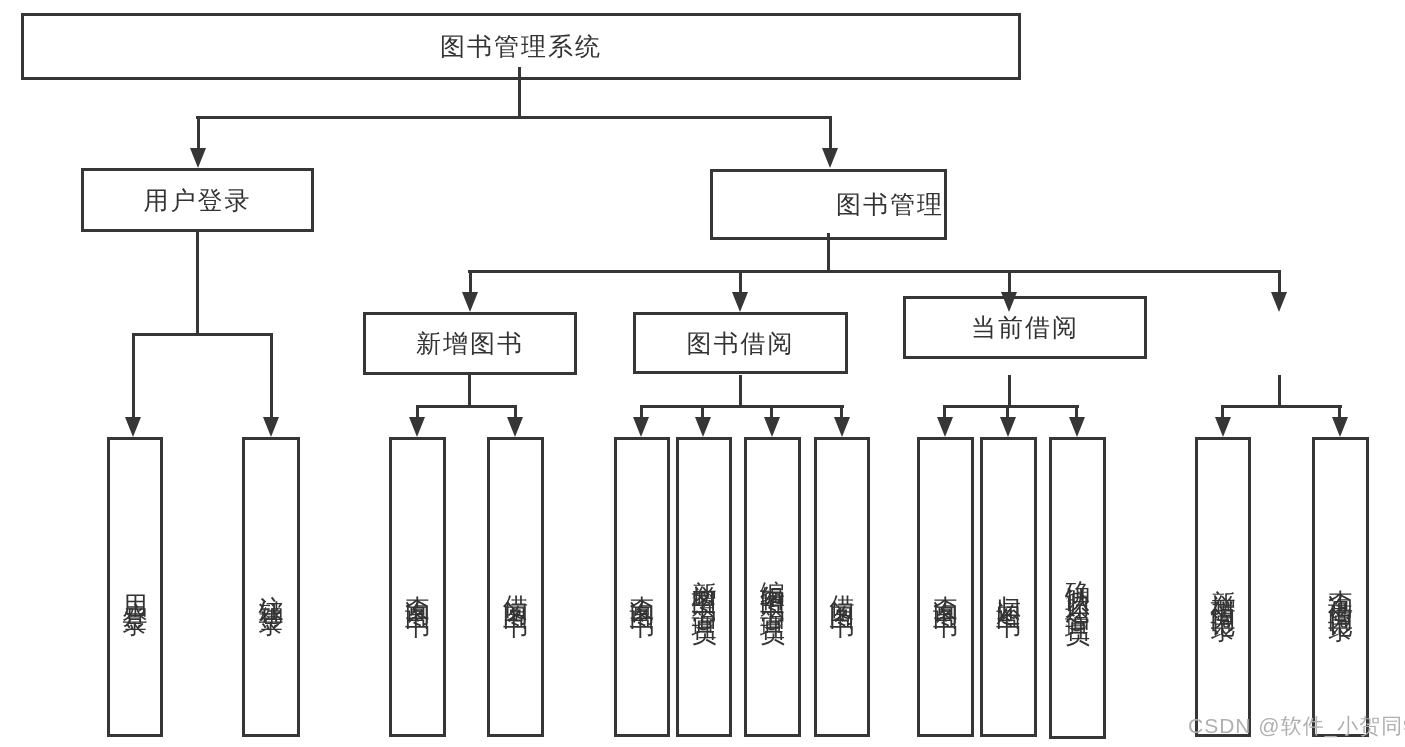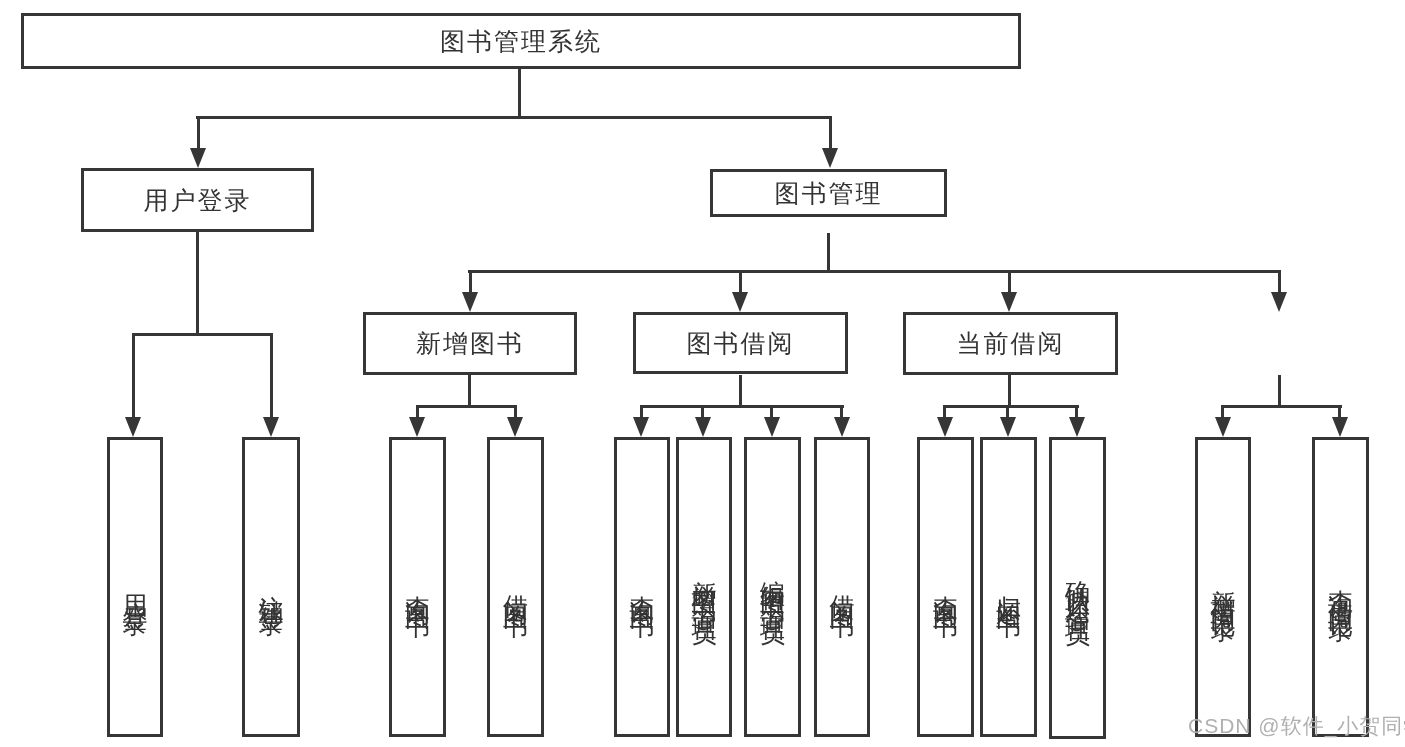--- a/index.html
+++ b/index.html
@@ -26,41 +26,41 @@
   .watermark {
     position:absolute; left:1188px; top:712px;
     color:#b0b0b0; font-size:21px; letter-spacing:1px; white-space:nowrap;
   }
 </style>
 </head>
 <body>
 
 <div id="canvas">
 
-  <div class="box" style="left:21px; top:13px; width:1000px; height:56px;">
+  <div class="box" style="left:21px; top:13px; width:1000px; height:67px;">
     <span>图书管理系统</span>
   </div>
 
   <div class="box" style="left:81px; top:168px; width:233px; height:64px;">
     <span>用户登录</span>
   </div>
 
-  <div class="box" style="left:710px; top:169px; width:237px; height:48px;">
+  <div class="box" style="left:710px; top:169px; width:237px; height:71px;justify-content:flex-end;">
     <span>图书管理</span>
   </div>
 
   <div class="box" style="left:363px; top:312px; width:214px; height:63px;">
     <span>新增图书</span>
   </div>
 
   <div class="box" style="left:633px; top:312px; width:215px; height:62px;">
     <span>图书借阅</span>
   </div>
 
-  <div class="box" style="left:903px; top:312px; width:215px; height:63px;">
+  <div class="box" style="left:903px; top:296px; width:244px; height:63px;">
     <span>当前借阅</span>
   </div>
 
 
   <div class="box vertical" style="left:107px; top:437px; width:56px; height:300px;">
     <span>用户登录</span>
   </div>
 
   <div class="box vertical" style="left:242px; top:437px; width:58px; height:300px;">
     <span>注销登录</span>

